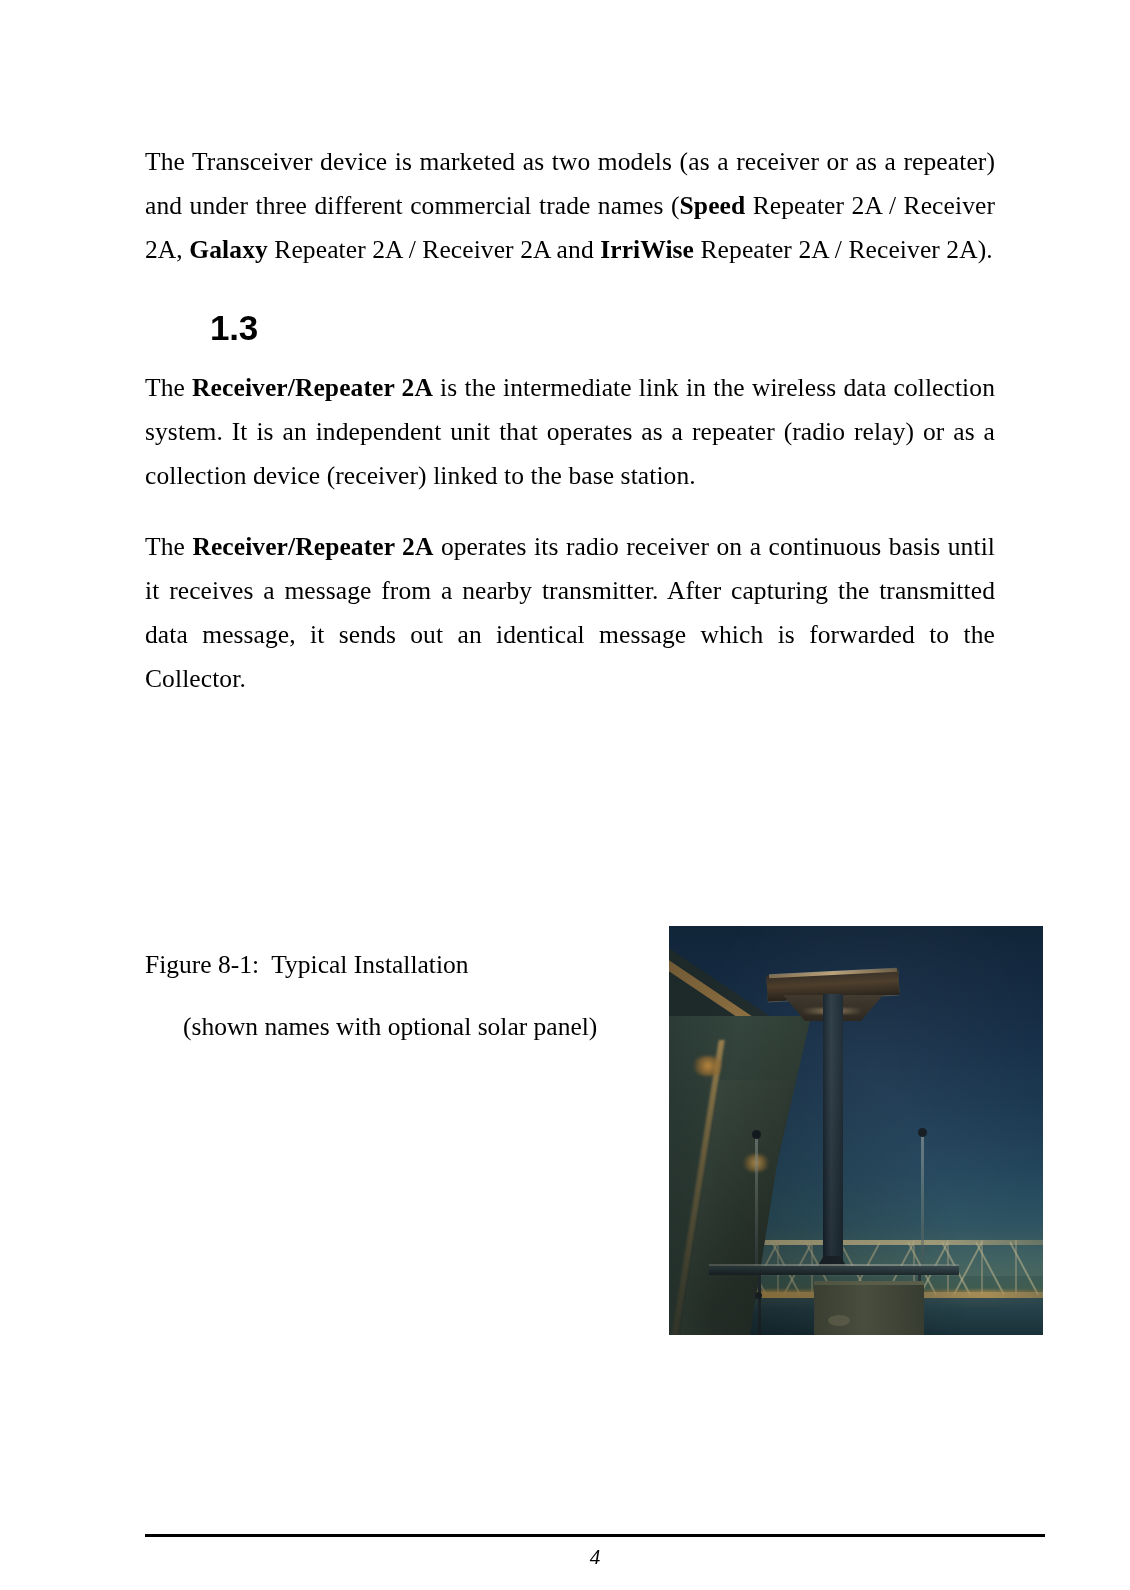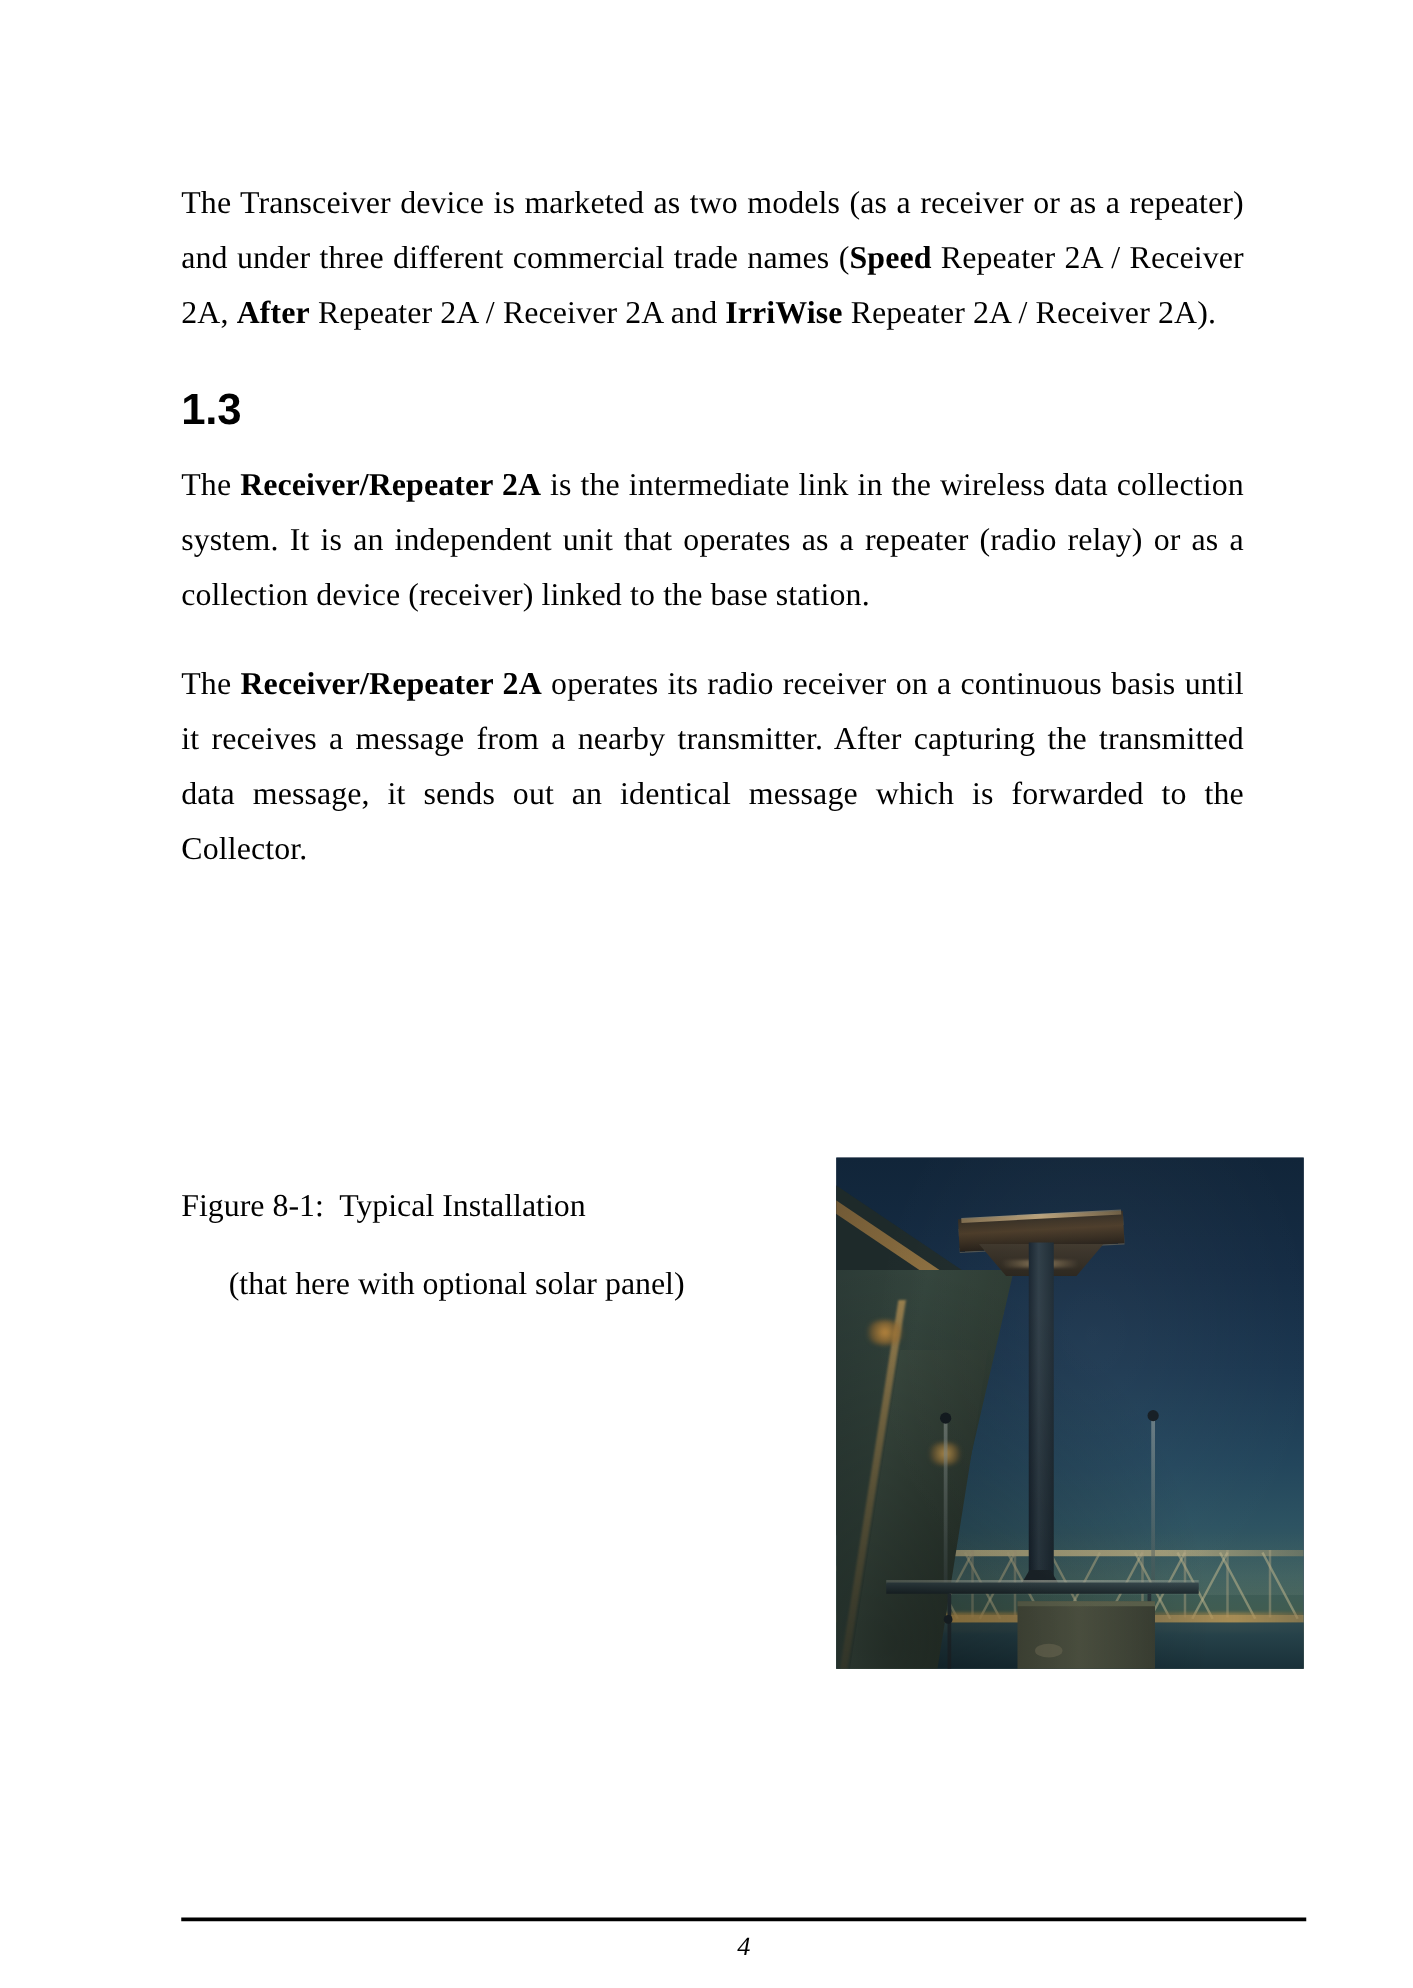--- a/index.html
+++ b/index.html
@@ -53,20 +53,21 @@
     font-family: "Liberation Sans", "DejaVu Sans", sans-serif;
     font-weight: bold;
     font-size: 35px;
     line-height: 40px;
     letter-spacing: -0.2px;
     display: flex;
   }
   h2.section-head .num {
     width: 113px;
     flex: 0 0 113px;
+    text-align: right;
   }
 
   .head-block {
     margin: 0 0 18px 0;
     padding-top: 9px;
   }
 
   .fig-block {
     position: absolute;
     left: 145px;
@@ -398,39 +399,39 @@
     font-family: "Liberation Serif", "DejaVu Serif", serif;
   }
 </style>
 </head>
 <body>
 
 <div class="page">
 
   <div class="content">
 
-    <p class="body-par"><span>The Transceiver device is marketed as two models (as a receiver or as a repeater) and under three different commercial trade names (</span><span class="bi">Speed</span><span> Repeater 2A / Receiver 2A, </span><span class="bi">After</span><span> Repeater 2A / Receiver 2A and </span><span class="bi">IrriWise</span><span> Repeater 2A / Receiver 2A).</span></p>
+    <p class="body-par"><span>The Transceiver device is marketed as two models (as a receiver or as a repeater) and under three different commercial trade names (</span><span class="bi">Speed</span><span> Repeater 2A / Receiver 2A, </span><span class="bi">Galaxy</span><span> Repeater 2A / Receiver 2A and </span><span class="bi">IrriWise</span><span> Repeater 2A / Receiver 2A).</span></p>
 
 
     <div class="head-block">
       <h2 class="section-head">
         <span class="num">1.3</span>
       </h2>
     </div>
 
     <p class="body-par"><span>The </span><span class="bi">Receiver/Repeater 2A</span><span> is the intermediate link in the wireless data collection system.  It is an independent unit that operates as a repeater (radio relay) or as a collection device (receiver) linked to the base station.</span></p>
 
 
     <p class="body-par"><span>The </span><span class="bi">Receiver/Repeater 2A</span><span> operates its radio receiver on a continuous basis until it receives a message from a nearby transmitter. After capturing the transmitted data message, it sends out an identical message which is forwarded to the Collector.</span></p>
 
   </div>
 
   <div class="fig-block">
     <p class="fig-caption">Figure 8-1:  Typical Installation</p>
-    <p class="fig-subcaption">(that here with optional solar panel)</p>
+    <p class="fig-subcaption">(shown names with optional solar panel)</p>
   </div>
 
   <div class="photo" role="img">
     <div class="sky"></div>
     <div class="horizon"></div>
 
     <div class="truss">
       <div class="rail top"></div>
       <div class="rail bot"></div>
       <div class="zig">

